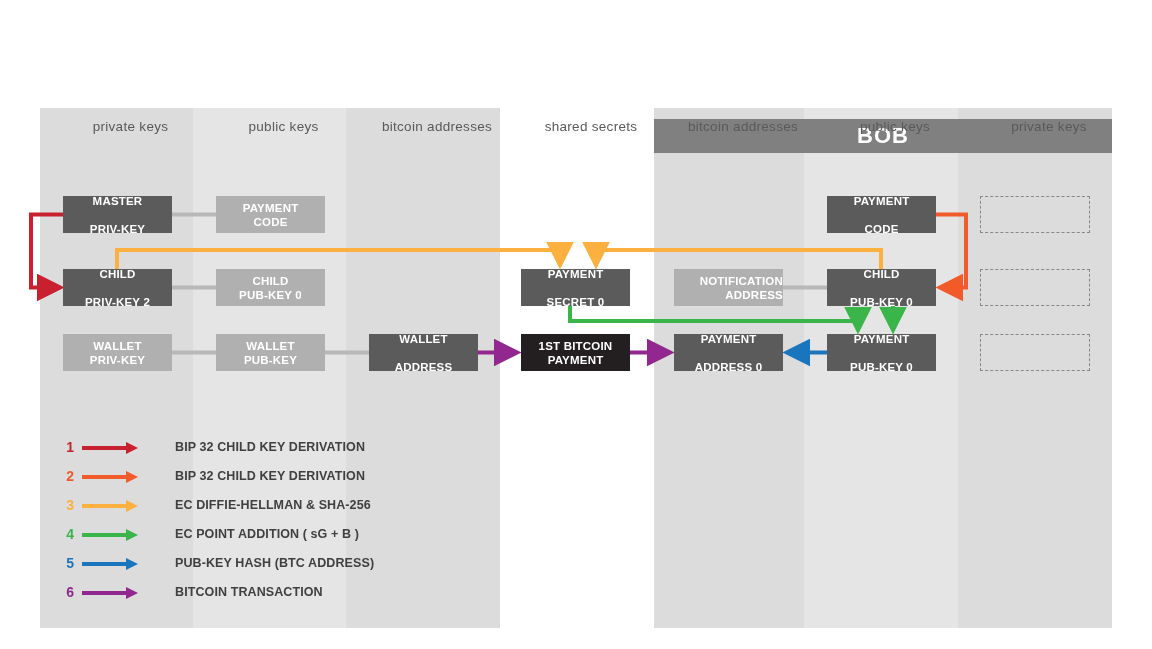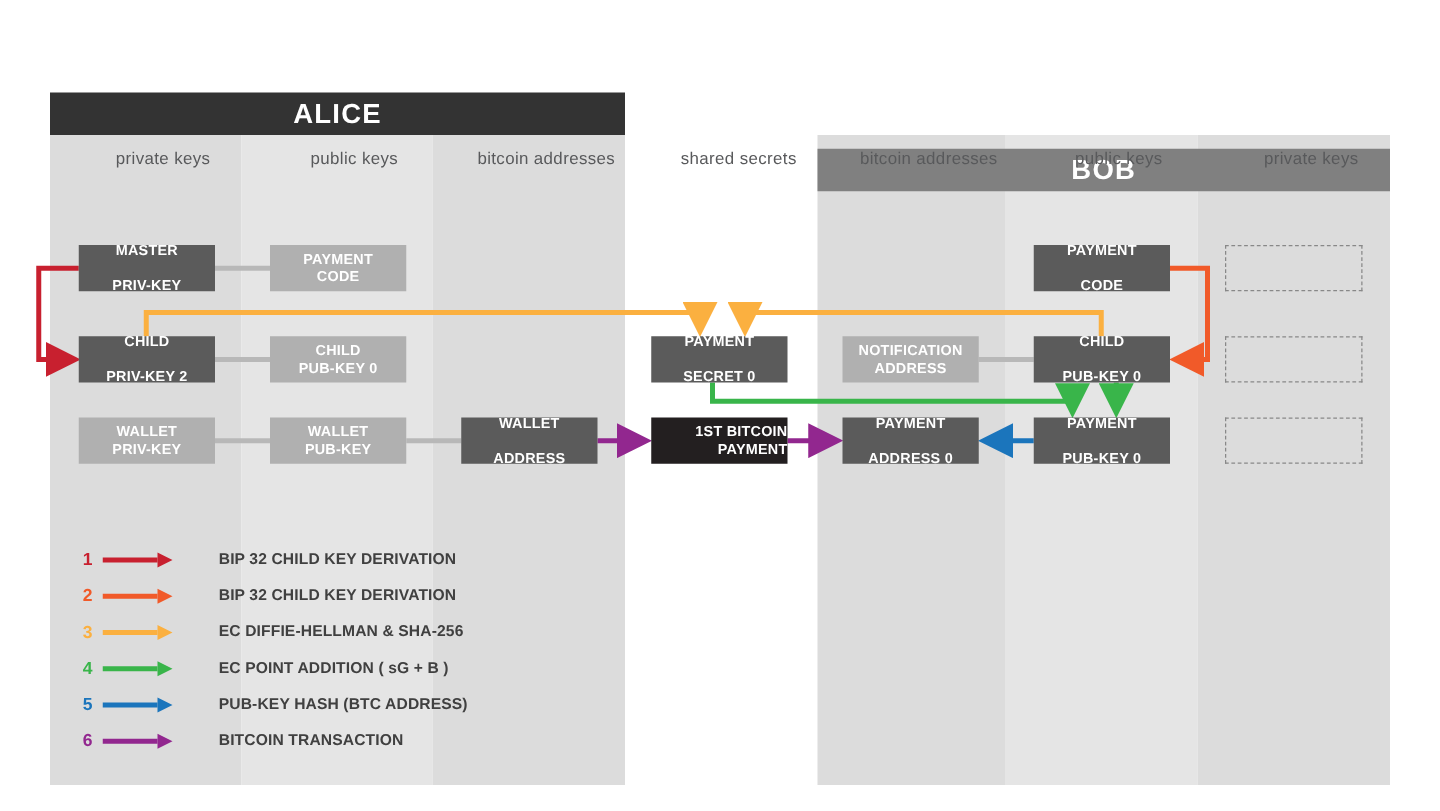--- a/index.html
+++ b/index.html
@@ -41,21 +41,21 @@
   .box{
     position:absolute;
     display:flex;flex-direction:column;
     align-items:center;justify-content:center;
     color:#ffffff;font-weight:bold;font-size:11.5px;
     line-height:14px;text-align:center;letter-spacing:.2px;
     box-sizing:border-box;
   }
   .box.dark{background:#5b5b5b;gap:14px;}
   .box.light{background:#b0b0b0;}
-  .box.black{background:#231f20;align-items:flex-end;}
+  .box.black{background:#231f20;}
   .box.dashed{
     background:transparent;
     border:1.6px dashed #888888;
   }
 
   
   .legend{position:absolute;left:60px;top:437px;width:420px;}
   .legrow{position:relative;height:29px;}
   .legnum{
     position:absolute;left:0;top:2px;width:14px;
@@ -78,21 +78,20 @@
 
   <div id="bands">
       <div class="band" style="left: 40px; top: 108px; width: 153px; height: 520px; background: rgb(220, 220, 220);"></div>
       <div class="band" style="left: 193px; top: 108px; width: 153px; height: 520px; background: rgb(229, 229, 229);"></div>
       <div class="band" style="left: 346px; top: 108px; width: 154px; height: 520px; background: rgb(220, 220, 220);"></div>
       <div class="band" style="left: 654px; top: 108px; width: 150px; height: 520px; background: rgb(220, 220, 220);"></div>
       <div class="band" style="left: 804px; top: 108px; width: 154px; height: 520px; background: rgb(229, 229, 229);"></div>
       <div class="band" style="left: 958px; top: 108px; width: 154px; height: 520px; background: rgb(220, 220, 220);"></div>
     </div>
 
-  <div class="hdr alice" style="left:40px;top:74px;width:460px;height:34px;">ALICE</div>
   <div class="hdr bob" style="left:654px;top:74px;width:458px;height:34px;margin-top:45px;">BOB</div>
 
   <div id="collabels">
       <div class="colLabel" style="left: 40px; top: 119px; width: 153px;">private keys</div>
       <div class="colLabel" style="left: 193px; top: 119px; width: 153px;">public keys</div>
       <div class="colLabel" style="left: 346px; top: 119px; width: 154px;">bitcoin addresses</div>
       <div class="colLabel" style="left: 500px; top: 119px; width: 154px;">shared secrets</div>
       <div class="colLabel" style="left: 654px; top: 119px; width: 150px;">bitcoin addresses</div>
       <div class="colLabel" style="left: 804px; top: 119px; width: 154px;">public keys</div>
       <div class="colLabel" style="left: 958px; top: 119px; width: 154px;">private keys</div>
@@ -176,21 +175,21 @@
         <span class="l2">ADDRESS</span>
       </div>
       <div class="box dark" style="left: 521px; top: 269px; width: 109px; height: 37px;">
         <span>PAYMENT</span>
         <span class="l2">SECRET 0</span>
       </div>
       <div class="box black" style="left: 521px; top: 334px; width: 109px; height: 37px;">
         <span>1ST BITCOIN</span>
         <span class="l2">PAYMENT</span>
       </div>
-      <div class="box light" style="left: 674px; top: 269px; width: 109px; height: 37px;">
+      <div class="box light" style="left: 674px; top: 269px; width: 109px; height: 37px; align-items: flex-end;">
         <span>NOTIFICATION</span>
         <span class="l2">ADDRESS</span>
       </div>
       <div class="box dark" style="left: 674px; top: 334px; width: 109px; height: 37px;">
         <span>PAYMENT</span>
         <span class="l2">ADDRESS 0</span>
       </div>
       <div class="box dark" style="left: 827px; top: 196px; width: 109px; height: 37px;">
         <span>PAYMENT</span>
         <span class="l2">CODE</span>

